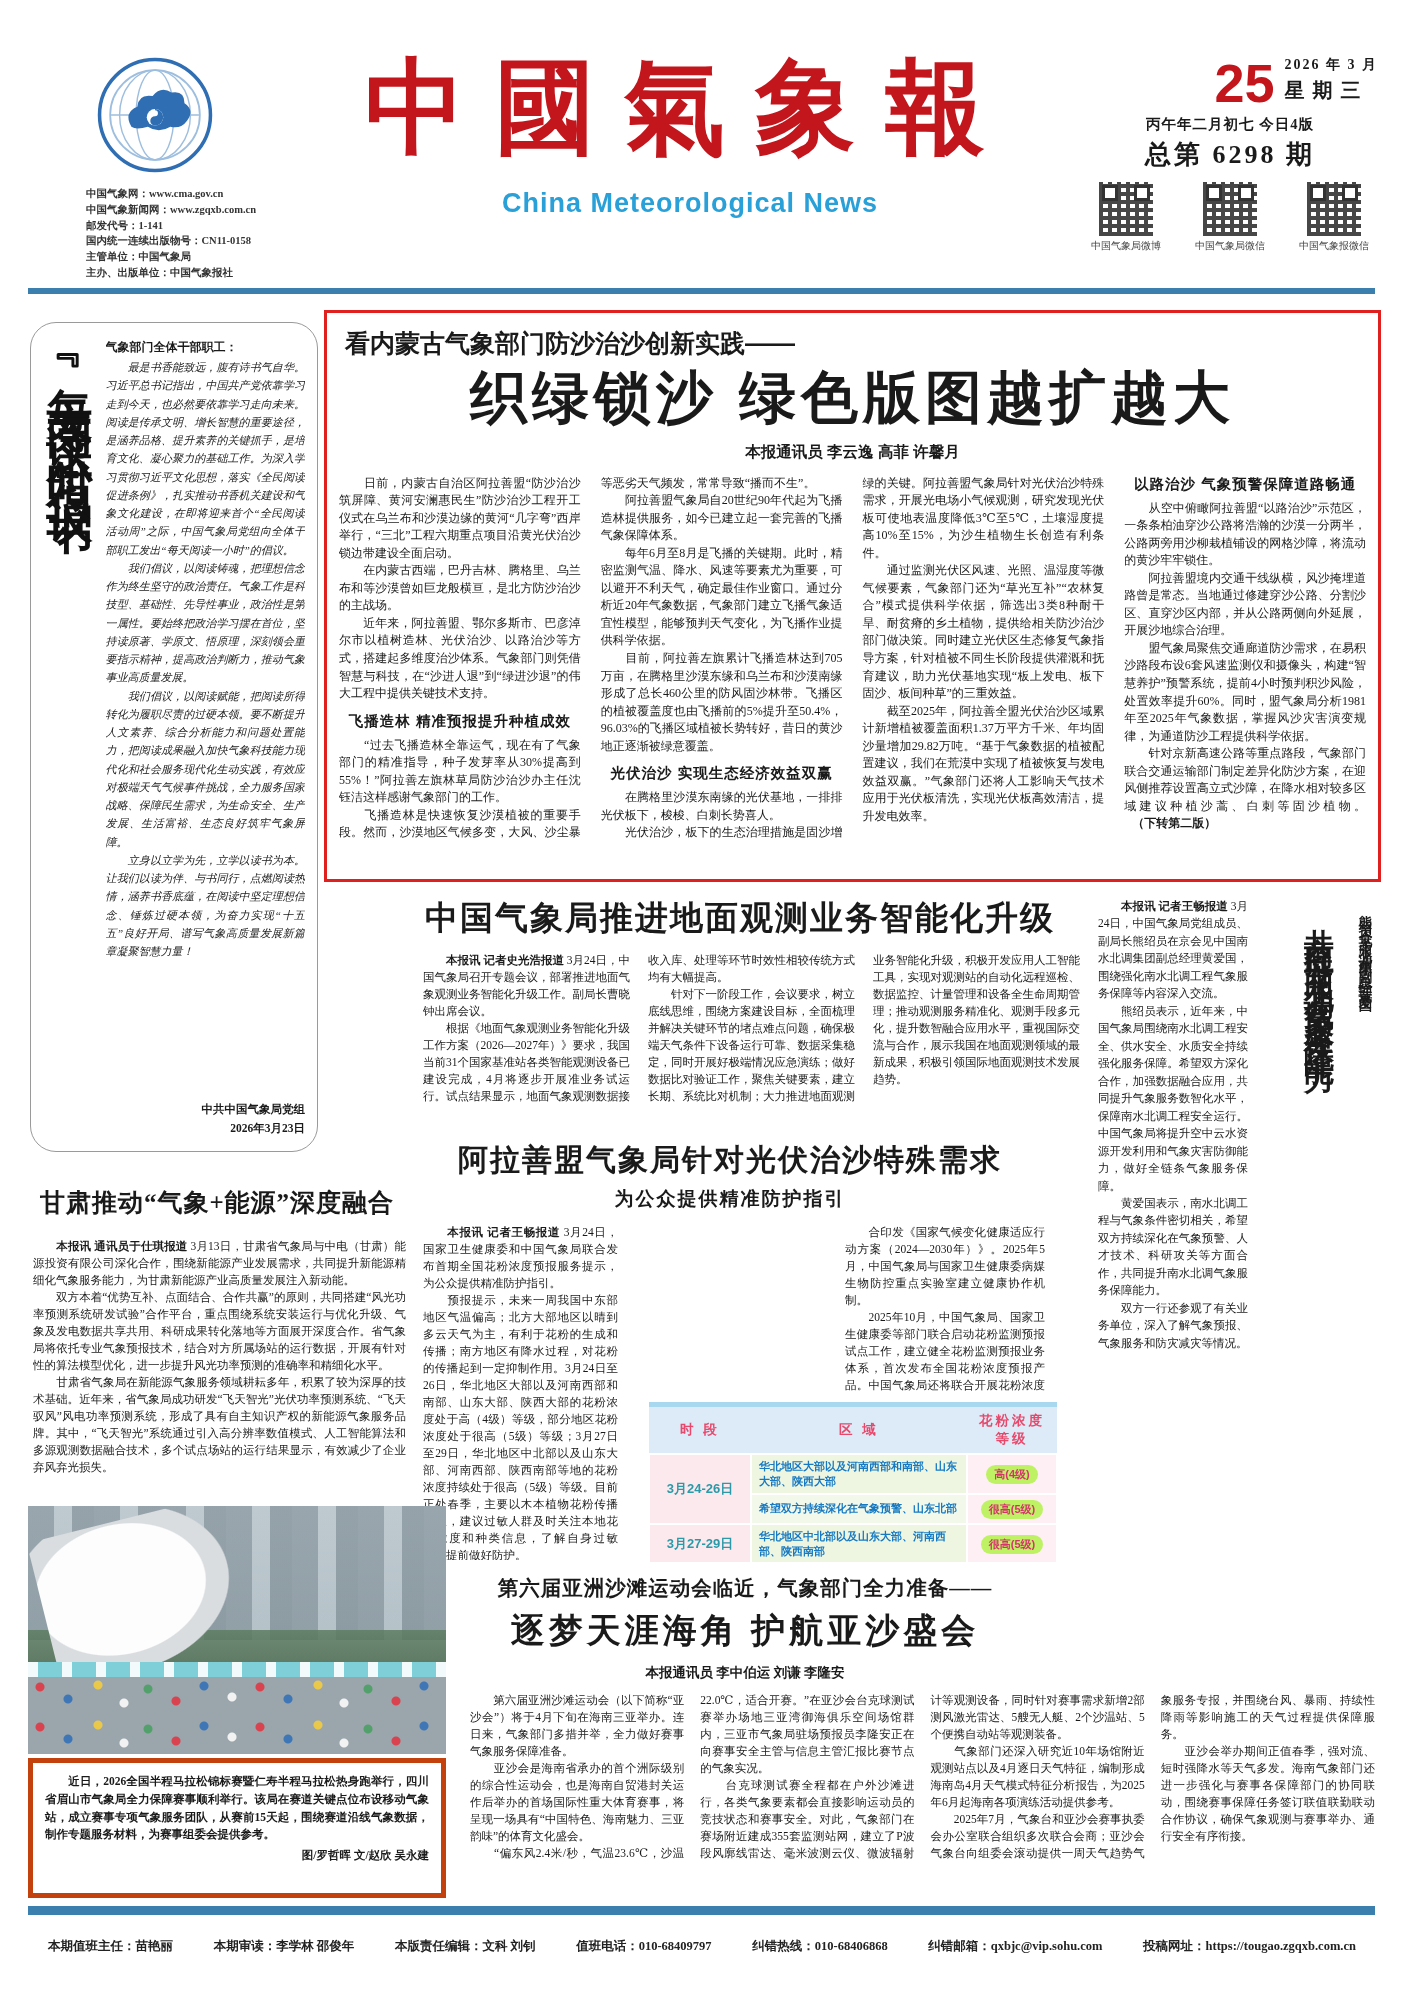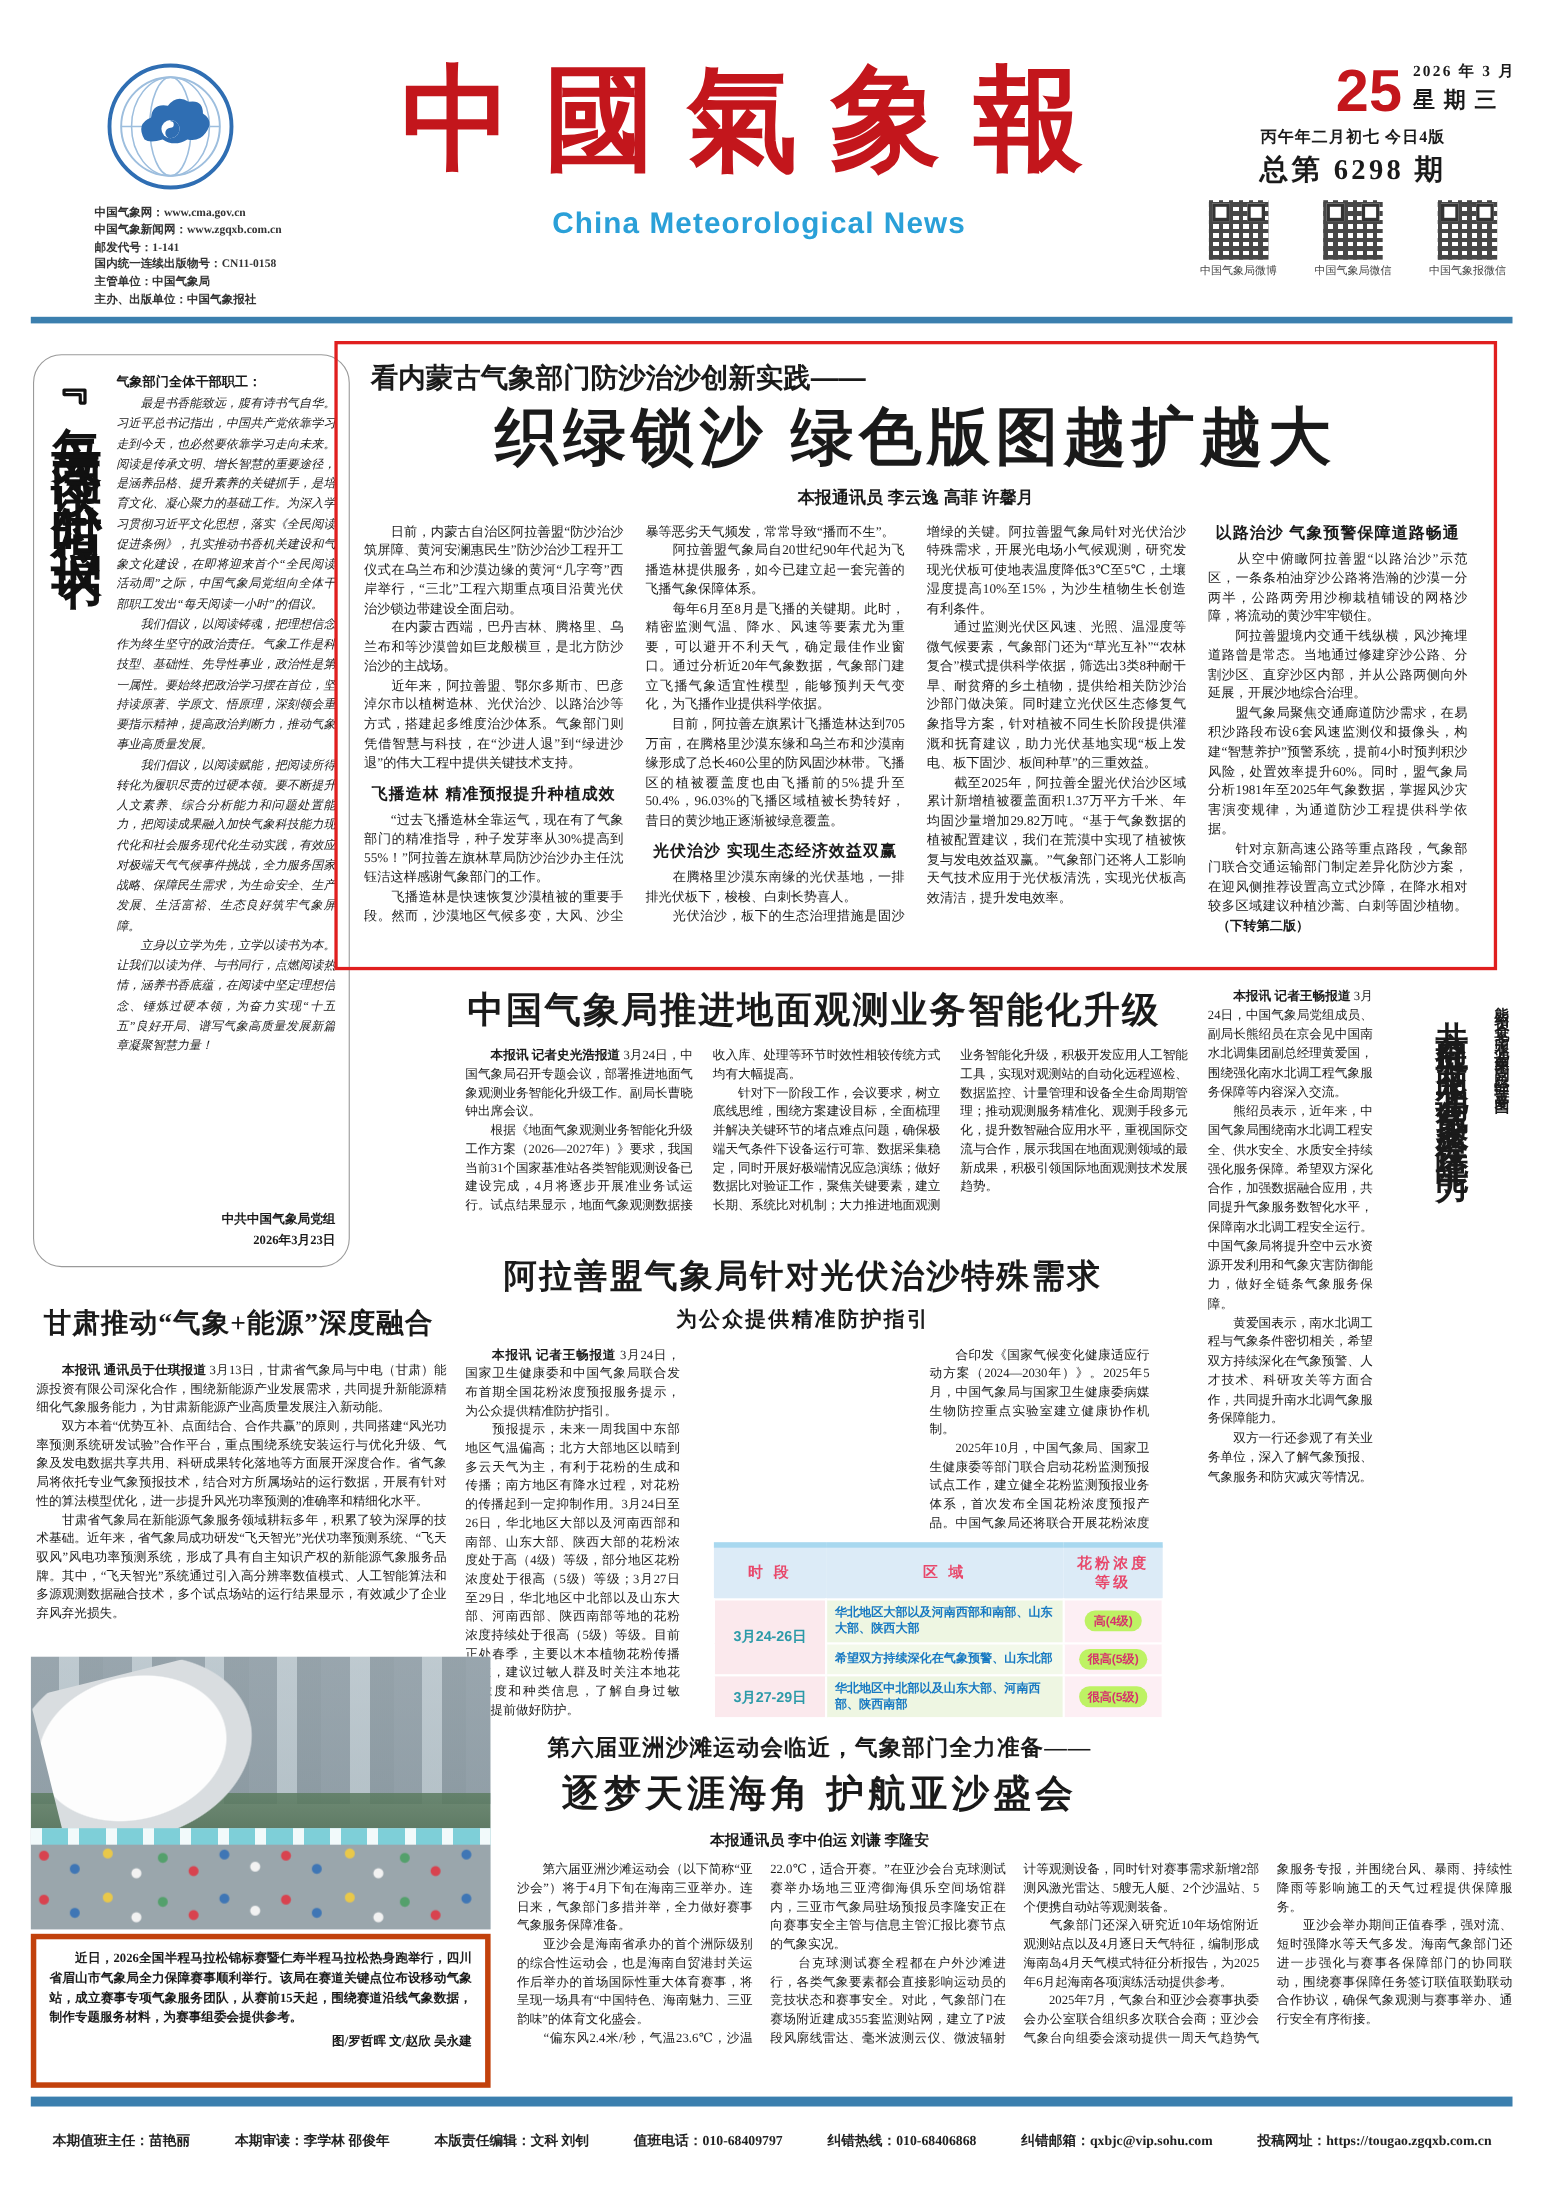--- a/index.html
+++ b/index.html
@@ -35,21 +35,21 @@
   .proposal-box{left:30px;top:322px;width:288px;height:830px;border:1.5px solid #9a9a9a;border-radius:26px;
                 padding:16px 12px 14px 14px;box-sizing:border-box;display:flex;gap:10px;}
   .proposal-title{writing-mode:vertical-rl;font-size:46px;font-weight:900;letter-spacing:12px;line-height:1.1;
                   font-family:"Liberation Sans",sans-serif;color:#111;flex:none;}
   .proposal-text{flex:1;display:flex;flex-direction:column;overflow:hidden;}
   .salutation{font-size:12px;font-weight:bold;margin-bottom:2px;}
   .proposal-paras{flex:1;overflow:hidden;font-size:11px;line-height:1.66;text-align:justify;white-space:pre-line;font-style:italic;}
   .proposal-sign{text-align:right;font-size:11.5px;font-weight:bold;line-height:1.6;white-space:pre-line;}
 
   
-  .redbox{left:304px;top:310px;width:1057px;height:572px;border:3px solid #e01f1f;box-sizing:border-box;padding:14px 24px;}
+  .redbox{left:324px;top:310px;width:1057px;height:572px;border:3px solid #e01f1f;box-sizing:border-box;padding:14px 12px;}
   .lead-kicker{font-size:25px;font-weight:900;font-family:"Liberation Sans",sans-serif;color:#1a1a1a;margin-left:6px;}
   .lead-headline{text-align:center;font-size:57px;font-weight:900;font-family:"Liberation Sans",sans-serif;
                  letter-spacing:5px;margin-top:8px;line-height:1.05;}
   .lead-byline{text-align:center;font-size:15.5px;font-weight:bold;font-family:"Liberation Sans",sans-serif;margin-top:14px;}
   .lead-cols{margin-top:12px;height:398px;overflow:hidden;column-count:4;column-gap:20px;}
   .flow p{margin:0;font-size:12px;line-height:1.46;text-align:justify;white-space:pre-line;}
   .flow h4{break-inside:avoid;text-align:center;font-family:"Liberation Sans",sans-serif;font-size:14.5px;
            margin:9px 0 6px;letter-spacing:1px;}
   .jump{font-weight:bold;margin-left:8px;white-space:nowrap;}
 

